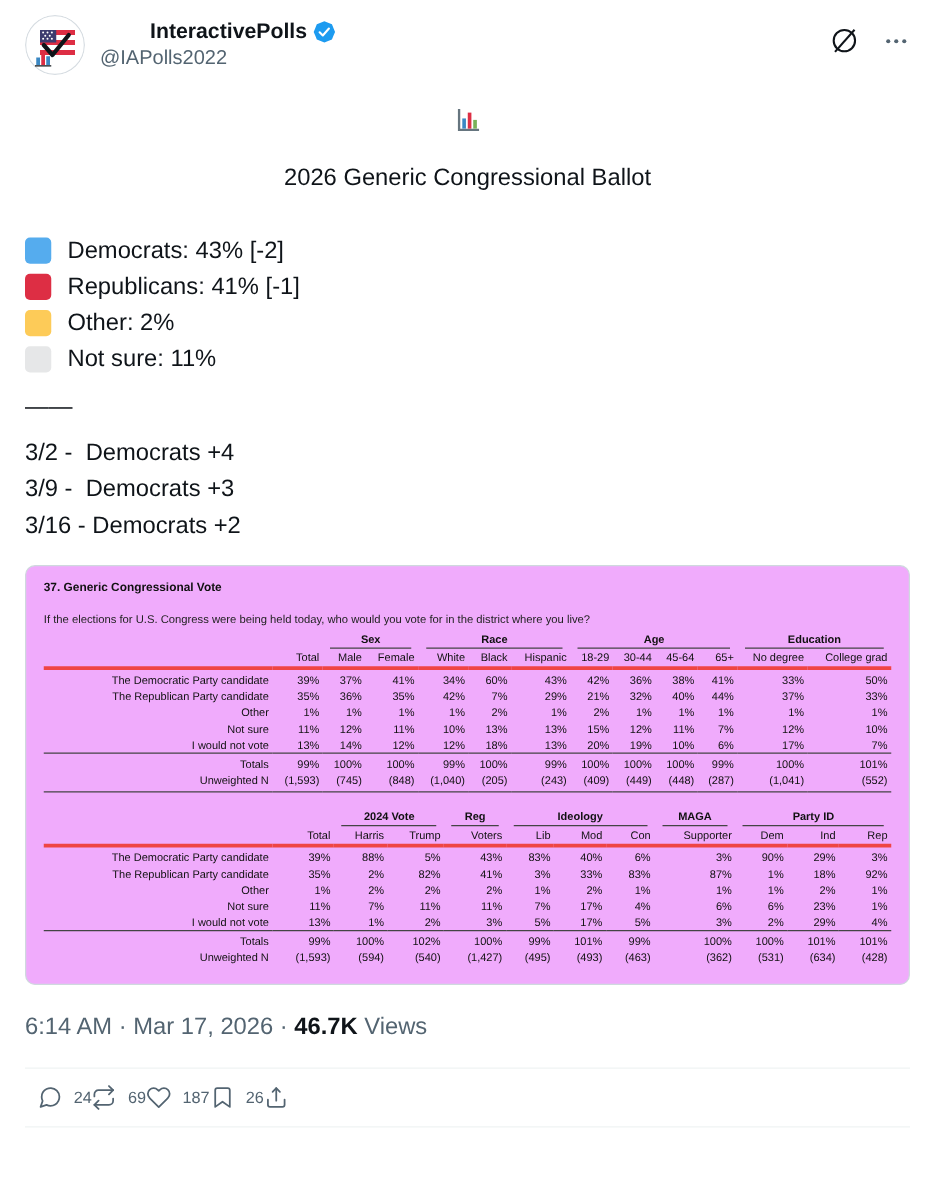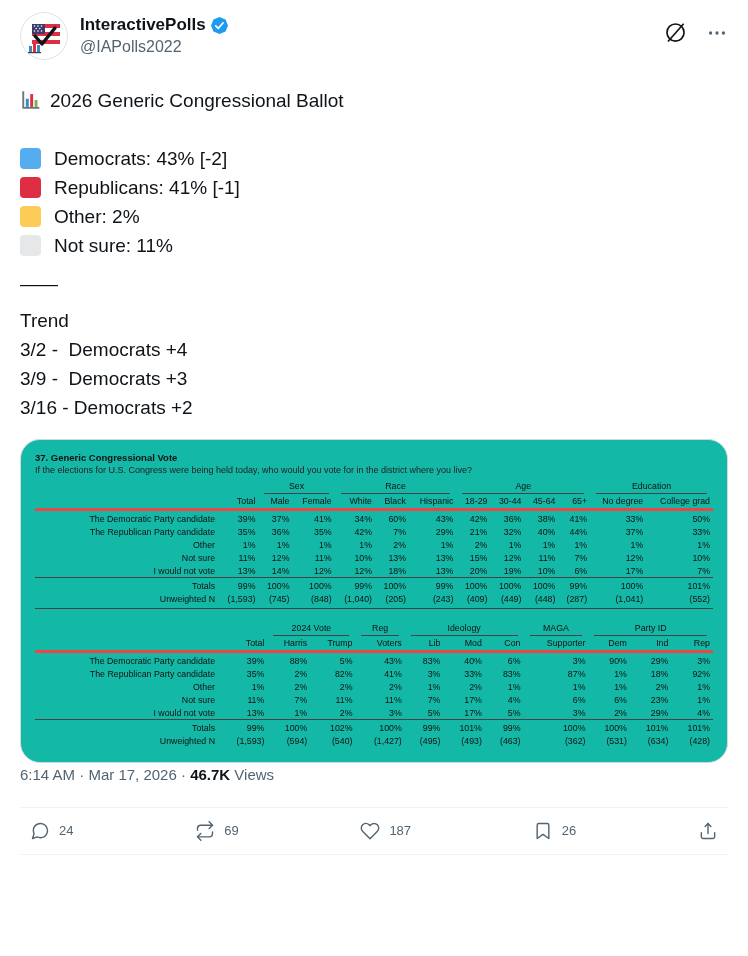--- a/index.html
+++ b/index.html
@@ -14,69 +14,69 @@
   }
   button { background: none; border: none; padding: 0; font: inherit; color: inherit; cursor: pointer; }
   [data-interactable="true"] { cursor: pointer; }
 
   .tweet { padding: 0 20px; }
 
   
   .t-header { display: flex; align-items: flex-start; padding-top: 12px; }
   .avatar { width: 48px; height: 48px; border-radius: 50%; overflow: hidden; flex: none; }
   .names { margin-left: 12px; flex: 1; padding-top: 2px; }
-  .display-name { font-size: 17px; font-weight: 700; display: flex; align-items: center; gap: 4px; line-height: 21px; }
+  .display-name { font-size: 17px; font-weight: 700; display: flex; align-items: center; gap: 4px; line-height: 21px; margin-left: 40px; }
   .verified { display: inline-flex; margin-top: 1px; }
   .handle { font-size: 16px; color: #536471; margin-top: 2px; line-height: 20px; }
   .h-icons { display: flex; align-items: center; gap: 18px; padding-top: 8px; }
 
   
   .t-body { margin-top: 26px; font-size: 19px; line-height: 29px; }
-  .title-line { margin: 0 0 29px 0; display: flex; align-items: center; gap: 9px; }
+  .title-line { margin: 0 0 29px 0; display: flex; align-items: center; gap: 21px; flex-direction: column; }
   .result-line { display: flex; align-items: center; gap: 13px; height: 29px; }
   .swatch { width: 21px; height: 21px; border-radius: 4px; flex: none; display: inline-block; }
   .dash { margin: 9px 0 8px; line-height: 29px; }
   .trend-line { height: 29px; line-height: 29px; white-space: pre; }
   .source { margin: 29px 0 0; }
 
   
   .card {
     margin: 17px 0 0;
     border: 1px solid #cfd9de;
-    border-radius: 20px;
+    border-radius: 8px;
     padding: 12px 14px 14px;
-    background: #14b8a6;
+    background: #f0abfc;
     overflow: hidden;
   }
   .card-title { font-size: 9.5px; font-weight: 700; color: #111; }
-  .card-question { font-size: 9px; color: #222; margin-top: 2px; }
+  .card-question { font-size: 9px; color: #222; margin-top: 14px; }
   .card table { width: 100%; border-collapse: collapse; margin-top: 6px; }
   .card th, .card td {
     font-size: 8.8px; font-weight: 400; text-align: right;
     padding: 1.5px 3px; white-space: nowrap; color: #111;
   }
   .card .lbl { text-align: right; padding-left: 2px; width: 27%; }
   .card tr.groups th { padding: 0; }
-  .card tr.groups th.group { font-weight: 400; text-align: center; }
+  .card tr.groups th.group { font-weight: 700; text-align: center; }
   .card tr.groups th.group span { display: block; border-bottom: 1px solid #444; margin: 0 6px; padding-bottom: 2px; }
   .card tr.colhead th { border-bottom: 3px solid #ef4444; padding-bottom: 2px; }
   .card tbody tr:first-child td { padding-top: 3px; }
   .card tr.totals td { border-top: 1px solid #444; padding-top: 3px; }
   .card table.t1 tr.unweighted td { border-bottom: 1px solid #444; padding-bottom: 4px; }
   .card table.t2 { margin-top: 14px; }
 
   
-  .meta { margin-top: 2px; font-size: 15px; color: #536471; line-height: 20px; }
+  .meta { margin-top: 24px; font-size: 19px; color: #536471; line-height: 20px; }
   .meta .views b { color: #0f1419; font-weight: 700; }
   .actions {
     margin-top: 22px;
     border-top: 1px solid #eff3f4;
     border-bottom: 1px solid #eff3f4;
     height: 48px;
-    display: flex; align-items: center; justify-content: space-between;
+    display: flex; align-items: center; 
     padding: 0 10px;
   }
   .action { display: flex; align-items: center; gap: 9px; color: #536471; font-size: 13px; }
   .aicon { display: inline-flex; }
 </style>
 </head>
 <body>
 
 <article class="tweet" data-interactable="false">
 
@@ -170,21 +170,20 @@
         </div>
         <div class="result-line" data-interactable="false">
           <span class="swatch" data-interactable="false" style="background: rgb(230, 231, 232);"></span>
           <span data-interactable="false">Not sure: 11%</span>
         </div>
       </div>
 
     <p class="dash" data-interactable="false">——</p>
 
     <div class="trend" data-interactable="false">
-      <div class="trend-line" data-interactable="false">Trend</div>
       <div data-interactable="false">
           <div class="trend-line" data-interactable="false">3/2 -  Democrats +4</div>
           <div class="trend-line" data-interactable="false">3/9 -  Democrats +3</div>
           <div class="trend-line" data-interactable="false">3/16 - Democrats +2</div>
         </div>
     </div>
 
   </div>
 
   <figure class="card" data-interactable="true">

